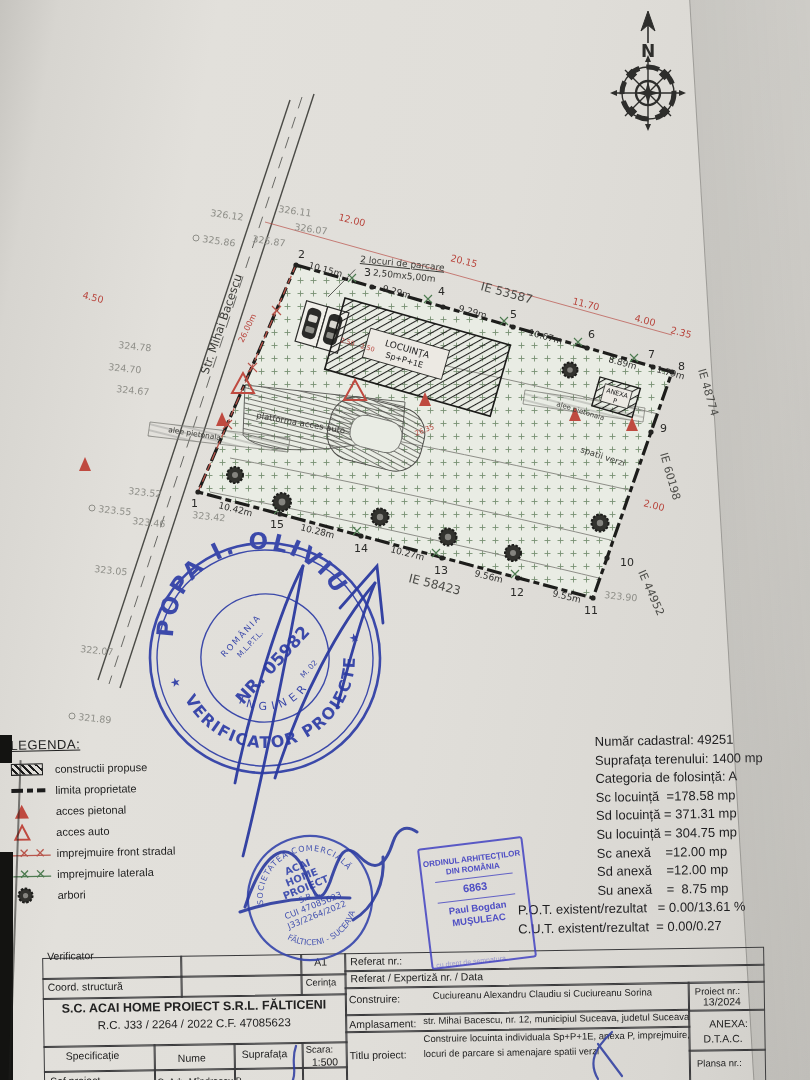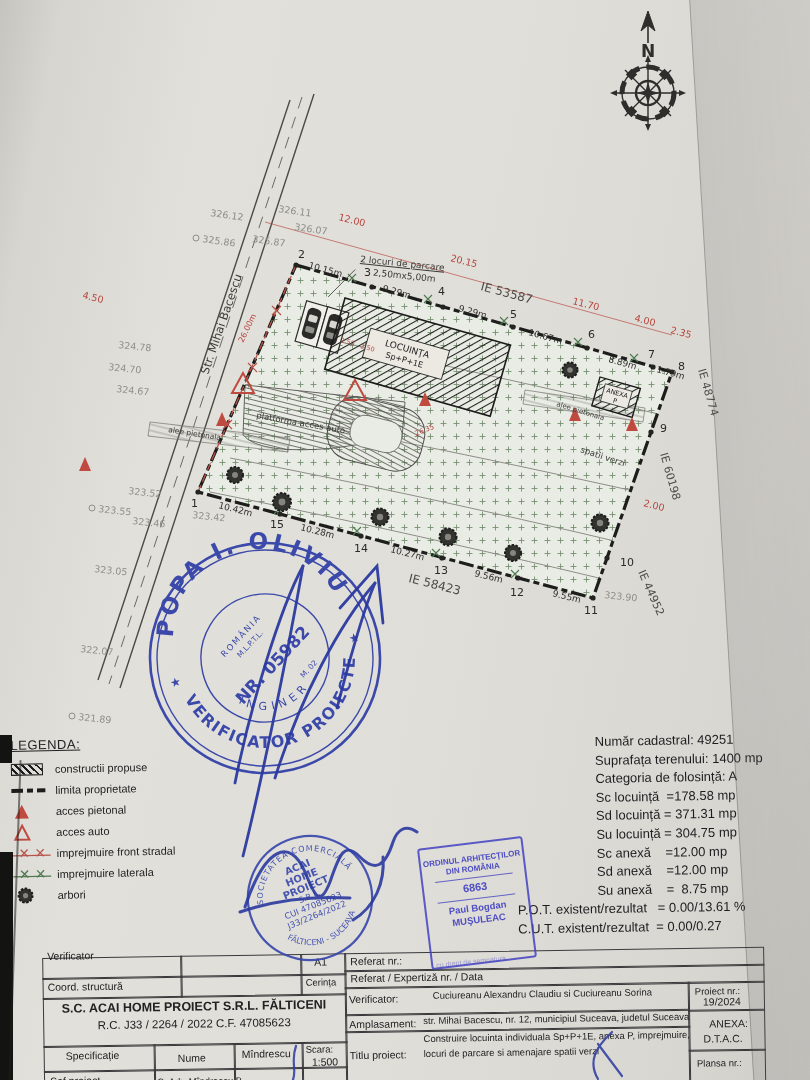--- a/index.html
+++ b/index.html
@@ -409,39 +409,39 @@
     <div class="cell" style="left:645px;top:44px;width:75px;height:28px;"></div>
     <div class="cell" style="left:645px;top:72px;width:75px;height:40px;"></div>
     <div class="cell" style="left:645px;top:112px;width:75px;height:38px;"></div>
 
     <span class="txt" style="left:5px;top:2px;">Verificator</span>
     <span class="txt" style="left:5px;top:33px;">Coord. structură</span>
     <span class="txt" style="left:272px;top:12px;">A1</span>
     <span class="txt small" style="left:263px;top:33px;text-align:right;">Cerința</span>
     <span class="txt" style="left:308px;top:12px;">Referat nr.:</span>
     <span class="txt" style="left:308px;top:29px;">Referat / Expertiză nr. / Data</span>
-    <span class="txt" style="left:306px;top:50px;">Verificator:</span>
+    <span class="txt" style="left:306px;top:50px;">Construire:</span>
     <span class="txt small" style="left:390px;top:48px;">Cuciureanu Alexandru Claudiu si Cuciureanu Sorina</span>
     <span class="txt" style="left:151px;top:58px;width:0;font-size:12.5px;font-weight:bold;white-space:nowrap;transform:translateX(-50%);left:151px;"></span>
     <div style="position:absolute;left:0;top:54px;width:302px;text-align:center;font-size:12.5px;font-weight:bold;">S.C.  ACAI HOME PROIECT  S.R.L. FĂLTICENI</div>
     <div style="position:absolute;left:0;top:72px;width:302px;text-align:center;font-size:11.5px;">R.C.  J33 / 2264 / 2022    C.F. 47085623</div>
     <span class="txt" style="left:22px;top:102px;">Specificație</span>
     <span class="txt" style="left:134px;top:106px;">Nume</span>
-    <span class="txt" style="left:198px;top:103px;">Mîndrescu</span>
+    <span class="txt" style="left:198px;top:103px;">Suprafața</span>
     <span class="txt small" style="left:262px;top:100px;">Scara:</span>
     <span class="txt" style="left:268px;top:112px;">1:500</span>
     <span class="txt" style="left:6px;top:127px;">Șef proiect</span>
     <span class="txt small" style="left:113px;top:130px;">C. Arh. Mîndrescu B.</span>
     <span class="txt" style="left:306px;top:75px;">Amplasament:</span>
     <span class="txt small" style="left:380px;top:73px;">str. Mihai Bacescu, nr. 12, municipiul Suceava, judetul Suceava</span>
     <span class="txt" style="left:306px;top:106px;">Titlu proiect:</span>
     <span class="txt small" style="left:380px;top:91px;">Construire locuinta individuala Sp+P+1E, anexa P, imprejmuire,</span>
     <span class="txt small" style="left:380px;top:106px;">locuri de parcare si amenajare spatii verzi</span>
     <span class="txt small" style="left:652px;top:48px;">Proiect nr.:</span>
-    <span class="txt" style="left:660px;top:58px;">19/2024</span>
+    <span class="txt" style="left:660px;top:58px;">13/2024</span>
     <span class="txt" style="left:666px;top:80px;">ANEXA:</span>
     <span class="txt" style="left:660px;top:95px;">D.T.A.C.</span>
     <span class="txt small" style="left:653px;top:120px;">Plansa nr.:</span>
   </div>
 
   <svg class="el" style="left:135px;top:528px;overflow:visible;" width="260" height="330" viewBox="0 0 260 330">
     <defs>
       <path id="arcTop" d="M 44.2,100.6 A 86 86 0 0 1 215.8,100.6"></path>
       <path id="arcBot" d="M 43.1,153.3 A 90 90 0 0 0 216.9,153.3"></path>
       <path id="arcInn" d="M 85,156 A 52 52 0 0 0 175,156"></path>

